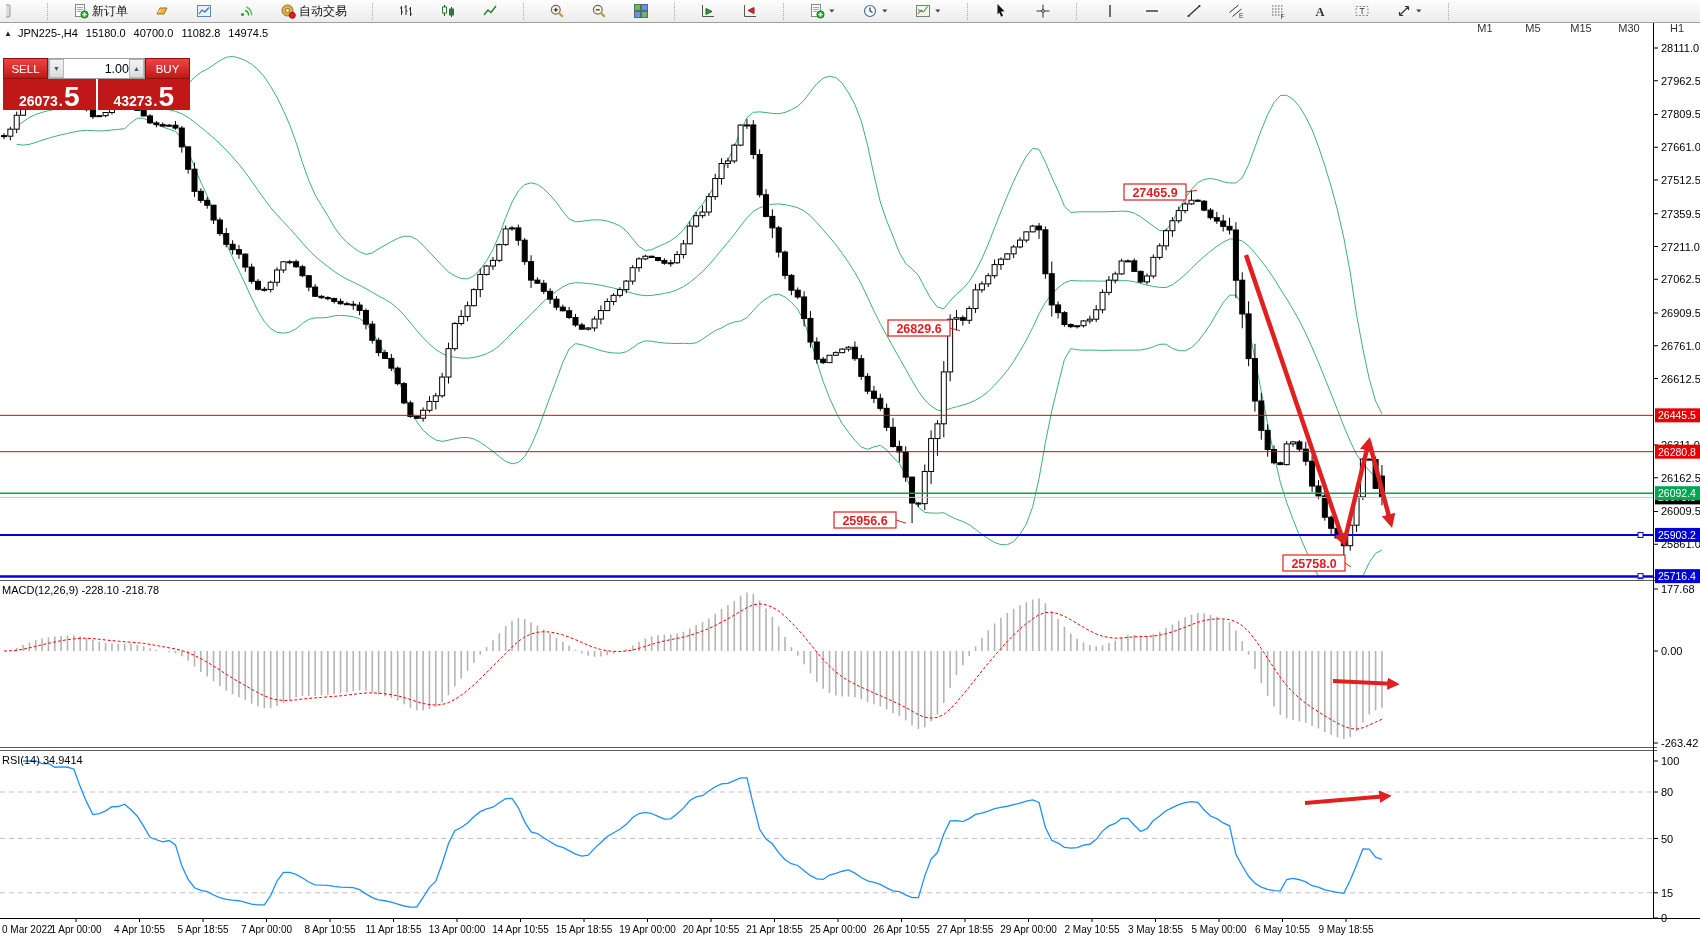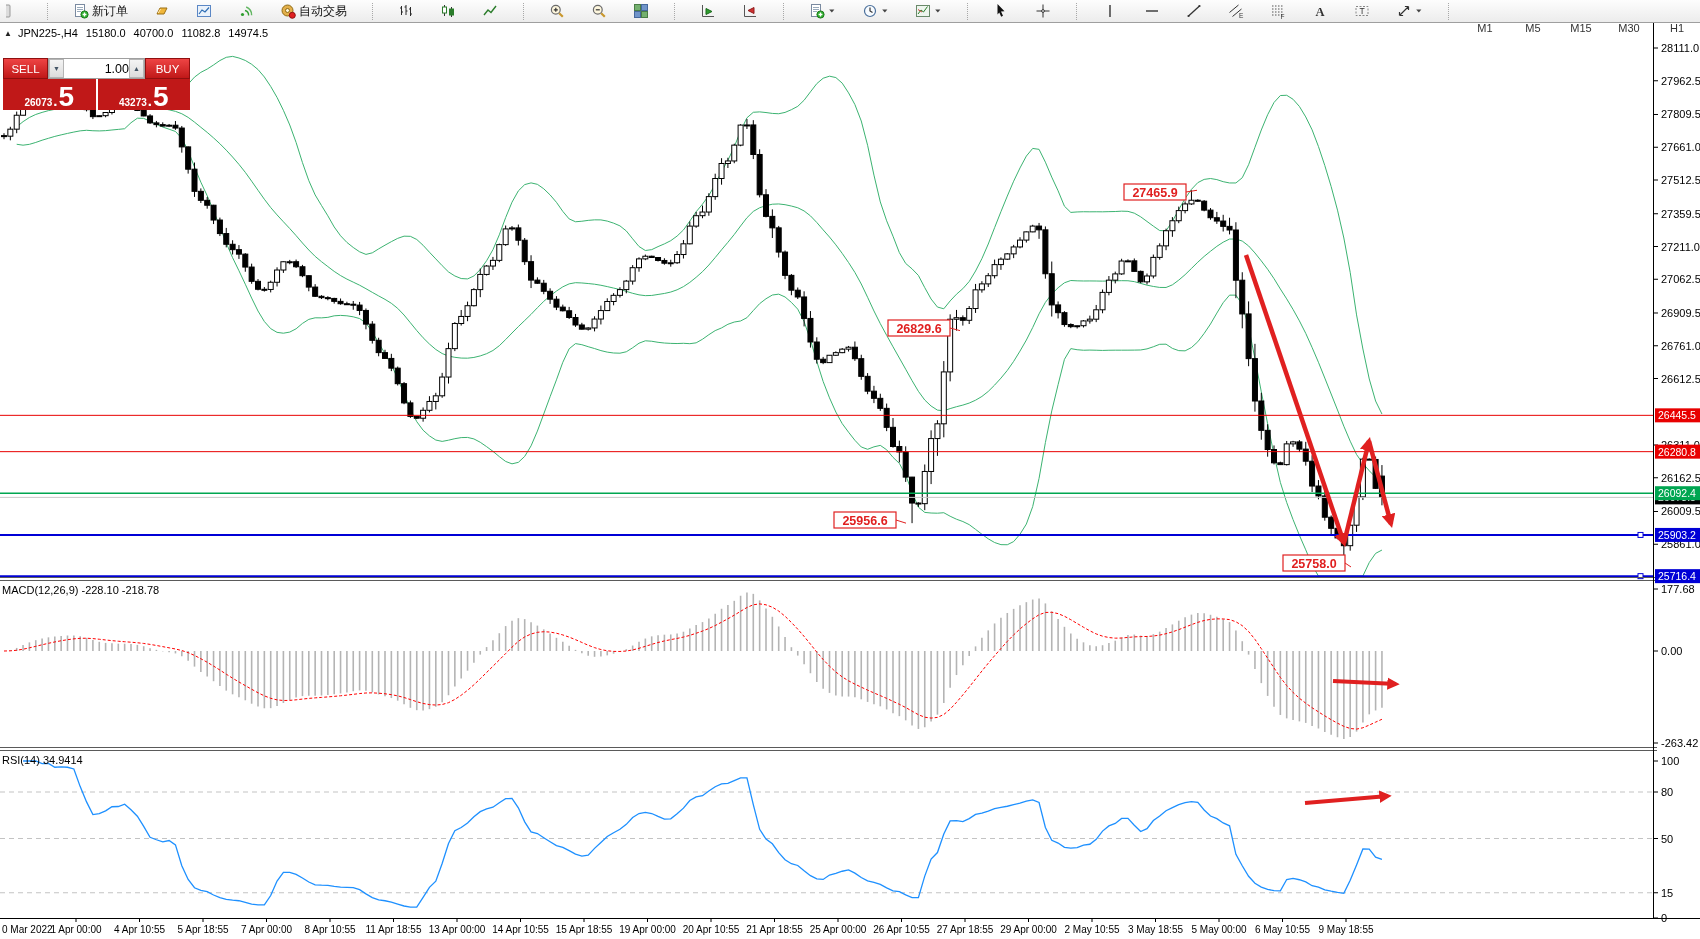--- a/index.html
+++ b/index.html
@@ -32,21 +32,21 @@
   .oc-sell,.oc-buy{width:45px;background:linear-gradient(#e44,#c01818);color:#fff;font-size:11.5px;
       border:1px solid #8f0f0f;display:flex;align-items:center;justify-content:center;box-sizing:border-box;}
   .oc-vol{flex:1;display:flex;background:#fff;border:1px solid #9f9f9f;box-sizing:border-box;}
   .oc-spin{width:15px;background:linear-gradient(#f4f4f4,#dcdcdc);color:#456;font-size:7px;
       display:flex;align-items:center;justify-content:center;border:1px solid #b5b5b5;box-sizing:border-box;}
   .oc-vol-val{flex:1;font-size:12.5px;color:#000;display:flex;align-items:center;justify-content:flex-end;
       }
   .oc-prices{display:flex;height:31px;background:#fff;gap:2px;margin-top:0px;}
   .oc-price{flex:1;background:#c01818;color:#fff;display:flex;align-items:flex-end;justify-content:center;
       padding-bottom:2px;}
-  .oc-main{font-size:10px;font-weight:bold;line-height:1;}
+  .oc-main{font-size:14px;font-weight:bold;line-height:1;}
   .oc-dot{font-size:15px;font-weight:bold;line-height:1;margin:0 1px;}
   .oc-big{font-size:28px;font-weight:bold;line-height:0.8;}
   
   #chart{position:absolute;top:0;left:0;z-index:1;}
   #chart text{font-family:"Liberation Sans",sans-serif;}
 </style>
 </head>
 <body>
 
 <div id="app">

